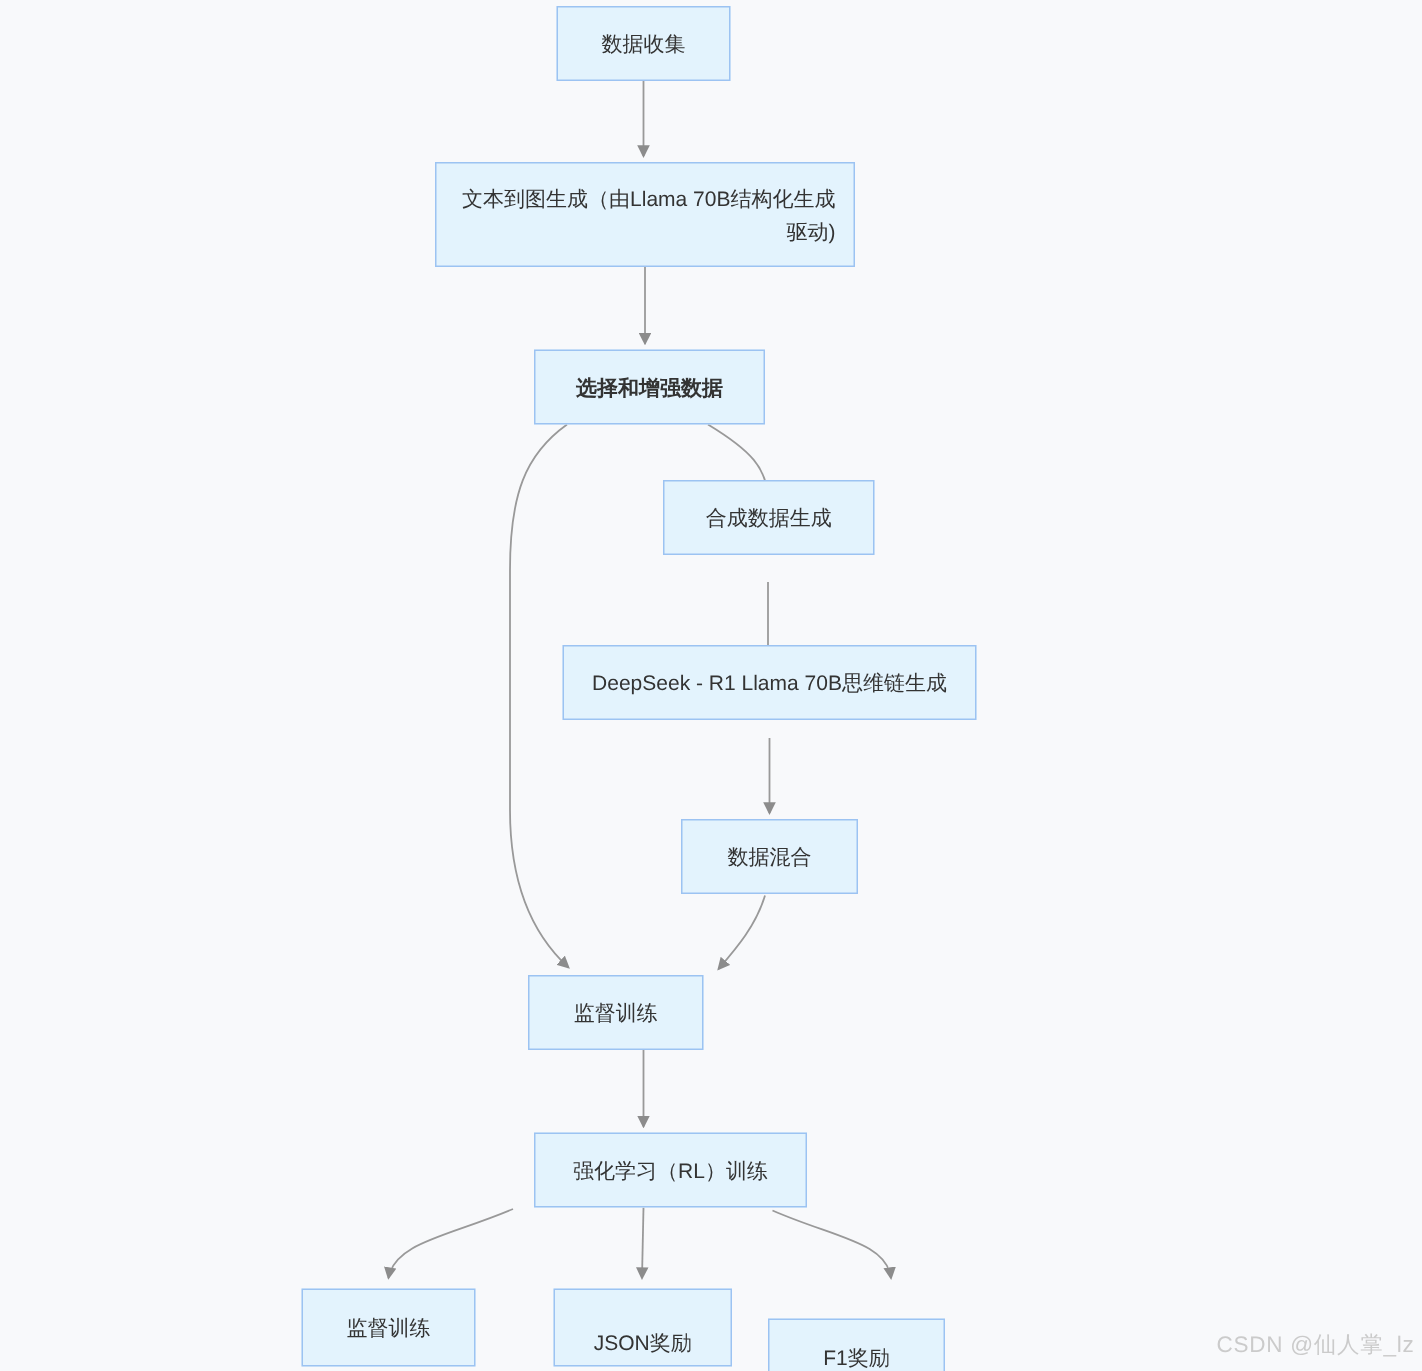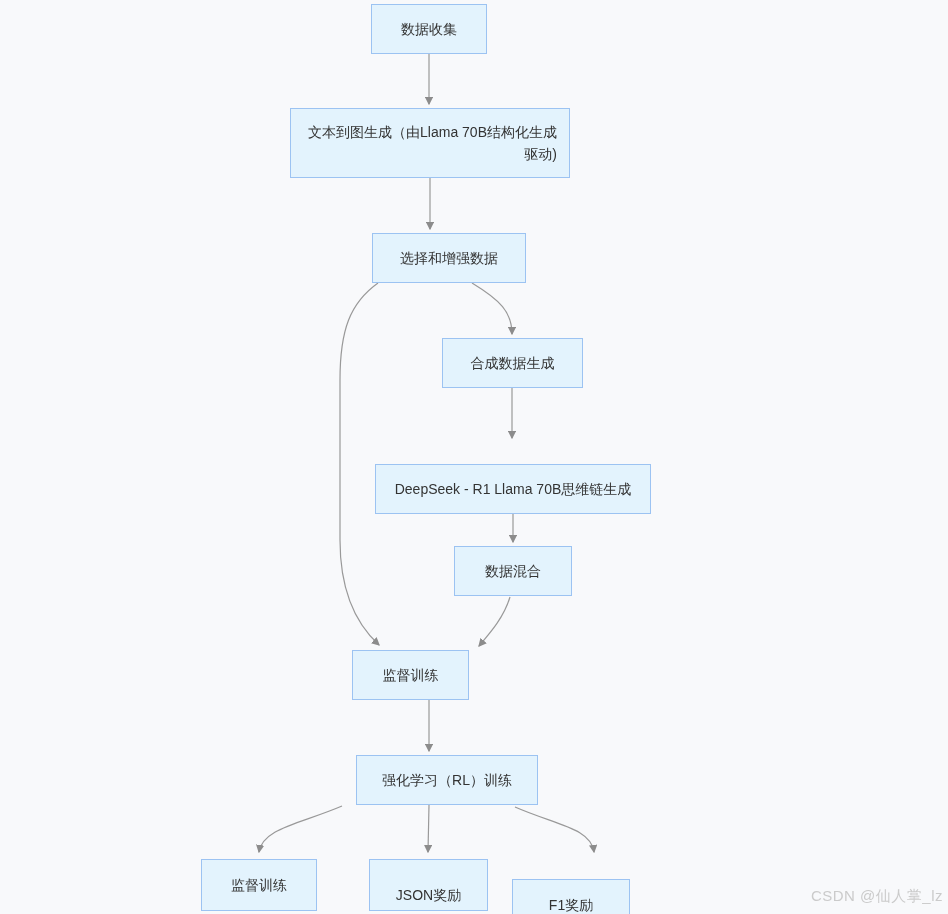--- a/index.html
+++ b/index.html
@@ -74,27 +74,27 @@
         <path class="edge" d="M515,807 C556,825 591,828 594,852" marker-end="url(#arrowhead)"></path>
       </g>
   </svg>
   <div id="node-layer">
       <div class="node" style="left: 371px; top: 4px; width: 116px; height: 50px;">
         <span>数据收集</span>
       </div>
       <div class="node" style="left: 290px; top: 108px; width: 280px; height: 70px; text-align: right;">
         <span>文本到图生成（由Llama 70B结构化生成驱动)</span>
       </div>
-      <div class="node" style="left: 372px; top: 233px; width: 154px; height: 50px;">
+      <div class="node" style="left: 356px; top: 233px; width: 154px; height: 50px; font-weight: bold;">
         <span>选择和增强数据</span>
       </div>
-      <div class="node" style="left: 442px; top: 338px; width: 141px; height: 50px;">
+      <div class="node" style="left: 442px; top: 320px; width: 141px; height: 50px;">
         <span>合成数据生成</span>
       </div>
-      <div class="node" style="left: 375px; top: 464px; width: 276px; height: 50px;">
+      <div class="node" style="left: 375px; top: 430px; width: 276px; height: 50px;">
         <span>DeepSeek - R1 Llama 70B思维链生成</span>
       </div>
       <div class="node" style="left: 454px; top: 546px; width: 118px; height: 50px; padding-left: 12px;">
         <span>数据混合</span>
       </div>
       <div class="node" style="left: 352px; top: 650px; width: 117px; height: 50px;">
         <span>监督训练</span>
       </div>
       <div class="node" style="left: 338px; top: 755px; width: 182px; height: 50px; margin-left: 18px;">
         <span>强化学习（RL）训练</span>

